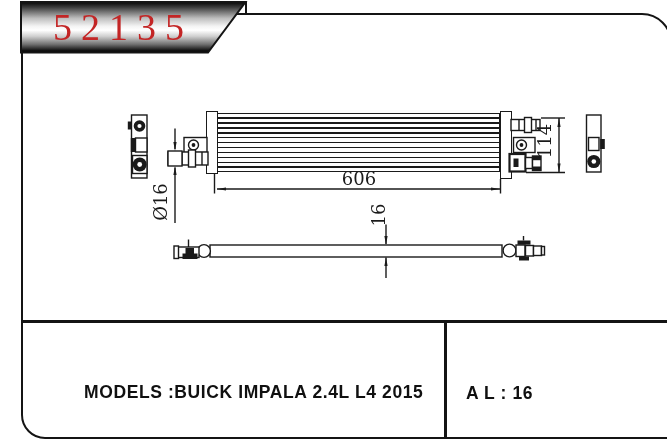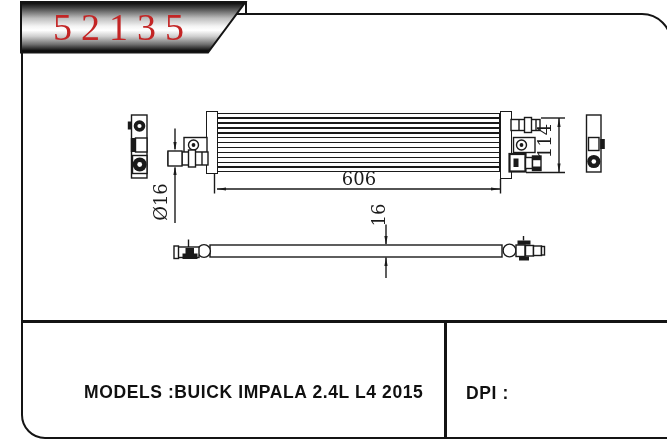--- a/index.html
+++ b/index.html
@@ -181,18 +181,19 @@
   <div class="dimtxt dim-d16">Ø16</div>
   <div class="dimtxt dim-16">16</div>
 
   <div class="spec-col spec-left">
     <div>MODELS :BUICK IMPALA 2.4L L4 2015</div>
     
     
   </div>
 
   <div class="spec-col spec-right">
+    <div>A L : 16</div>
     <div>DPI :</div>
     
     
   </div>
 
 </div>
 
 </body></html>

